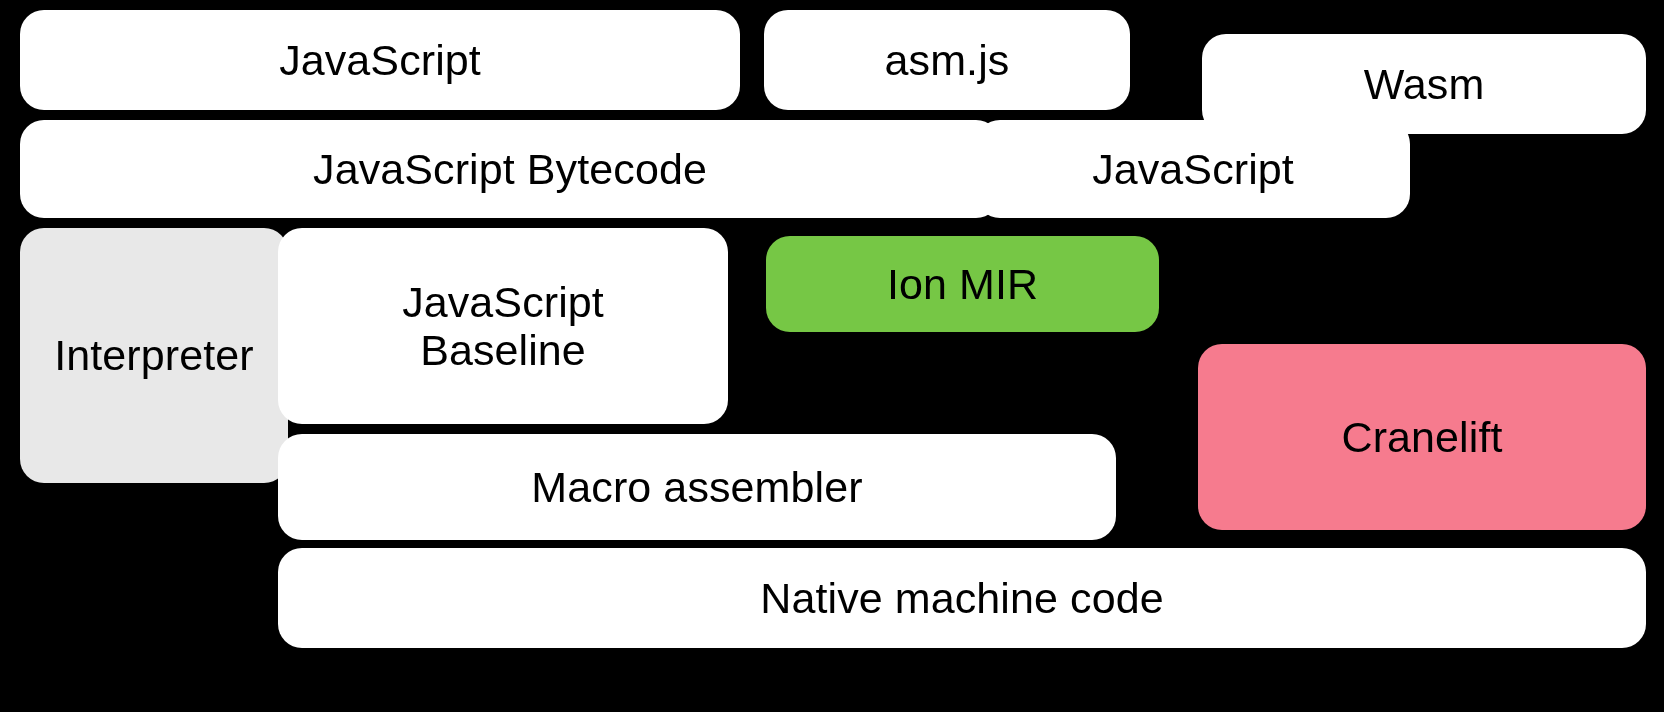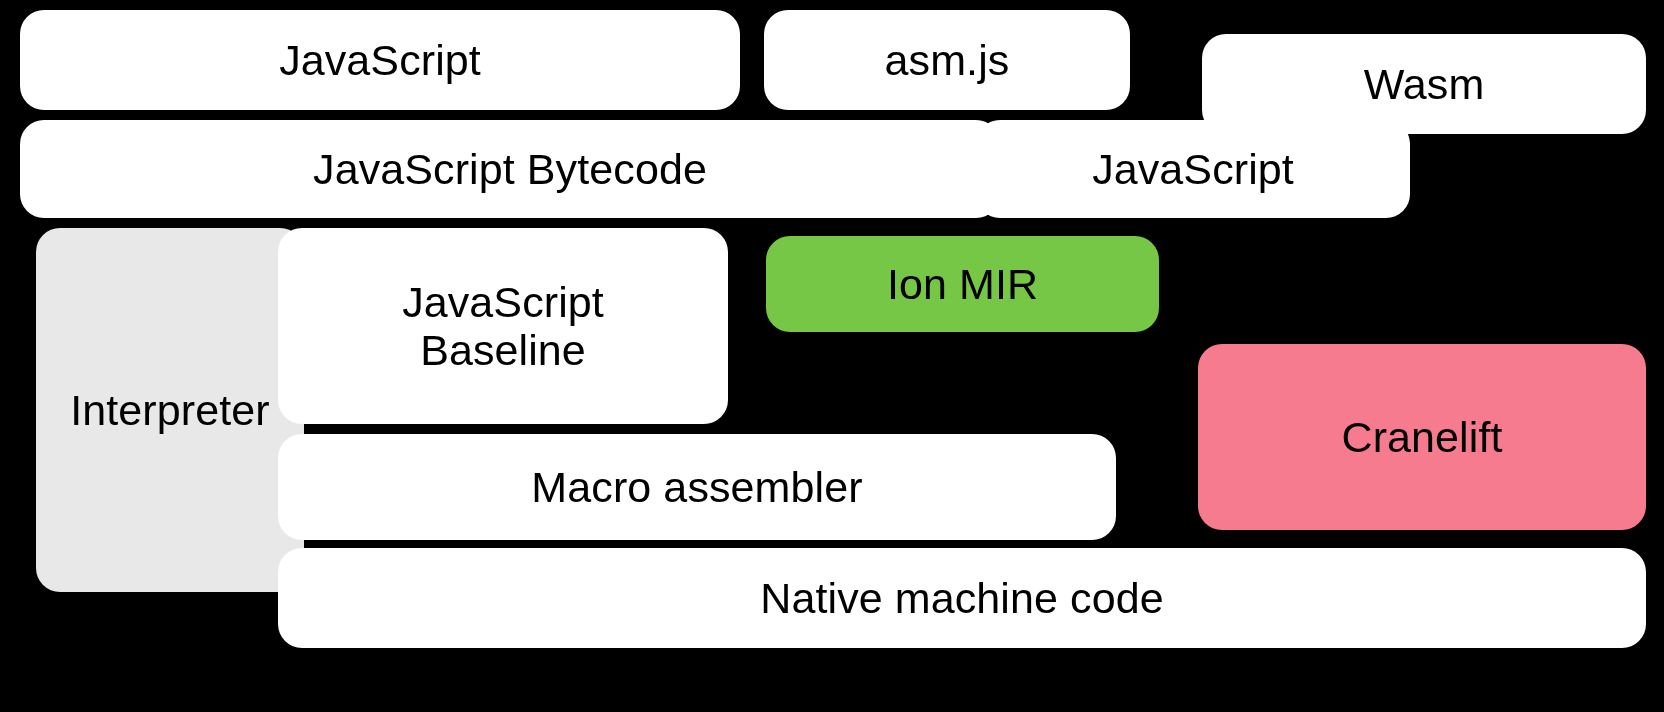--- a/index.html
+++ b/index.html
@@ -43,21 +43,21 @@
   
   #n-javascript        { left: 20px;   top: 10px;  width: 720px; height: 100px; }
   #n-asmjs             { left: 764px;  top: 10px;  width: 366px; height: 100px; }
   #n-wasm              { left: 1202px; top: 10px;  width: 444px; height: 100px; margin-top: 24px; }
 
   
   #n-js-bytecode       { left: 20px;   top: 120px; width: 980px; height: 98px; }
   #n-baldrmonkey       { left: 976px;  top: 120px; width: 434px; height: 98px; }
 
   
-  #n-interpreter       { left: 36px;   top: 228px; width: 268px; height: 364px; }
+  #n-interpreter       { left: 20px;   top: 228px; width: 268px; height: 255px; }
   #n-js-baseline       { left: 278px;  top: 228px; width: 450px; height: 196px; }
   #n-ion-mir           { left: 746px;  top: 236px; width: 393px; height: 96px; margin-left: 20px; }
   #n-ion-lir           { left: 746px;  top: 332px; width: 450px; height: 92px; }
   #n-macro-assembler   { left: 278px;  top: 434px; width: 838px; height: 106px; }
   #n-cranelift         { left: 1198px; top: 344px; width: 448px; height: 186px; }
 
   
   #n-native-code       { left: 278px;  top: 548px; width: 1368px; height: 100px; }
 </style>
 </head>

